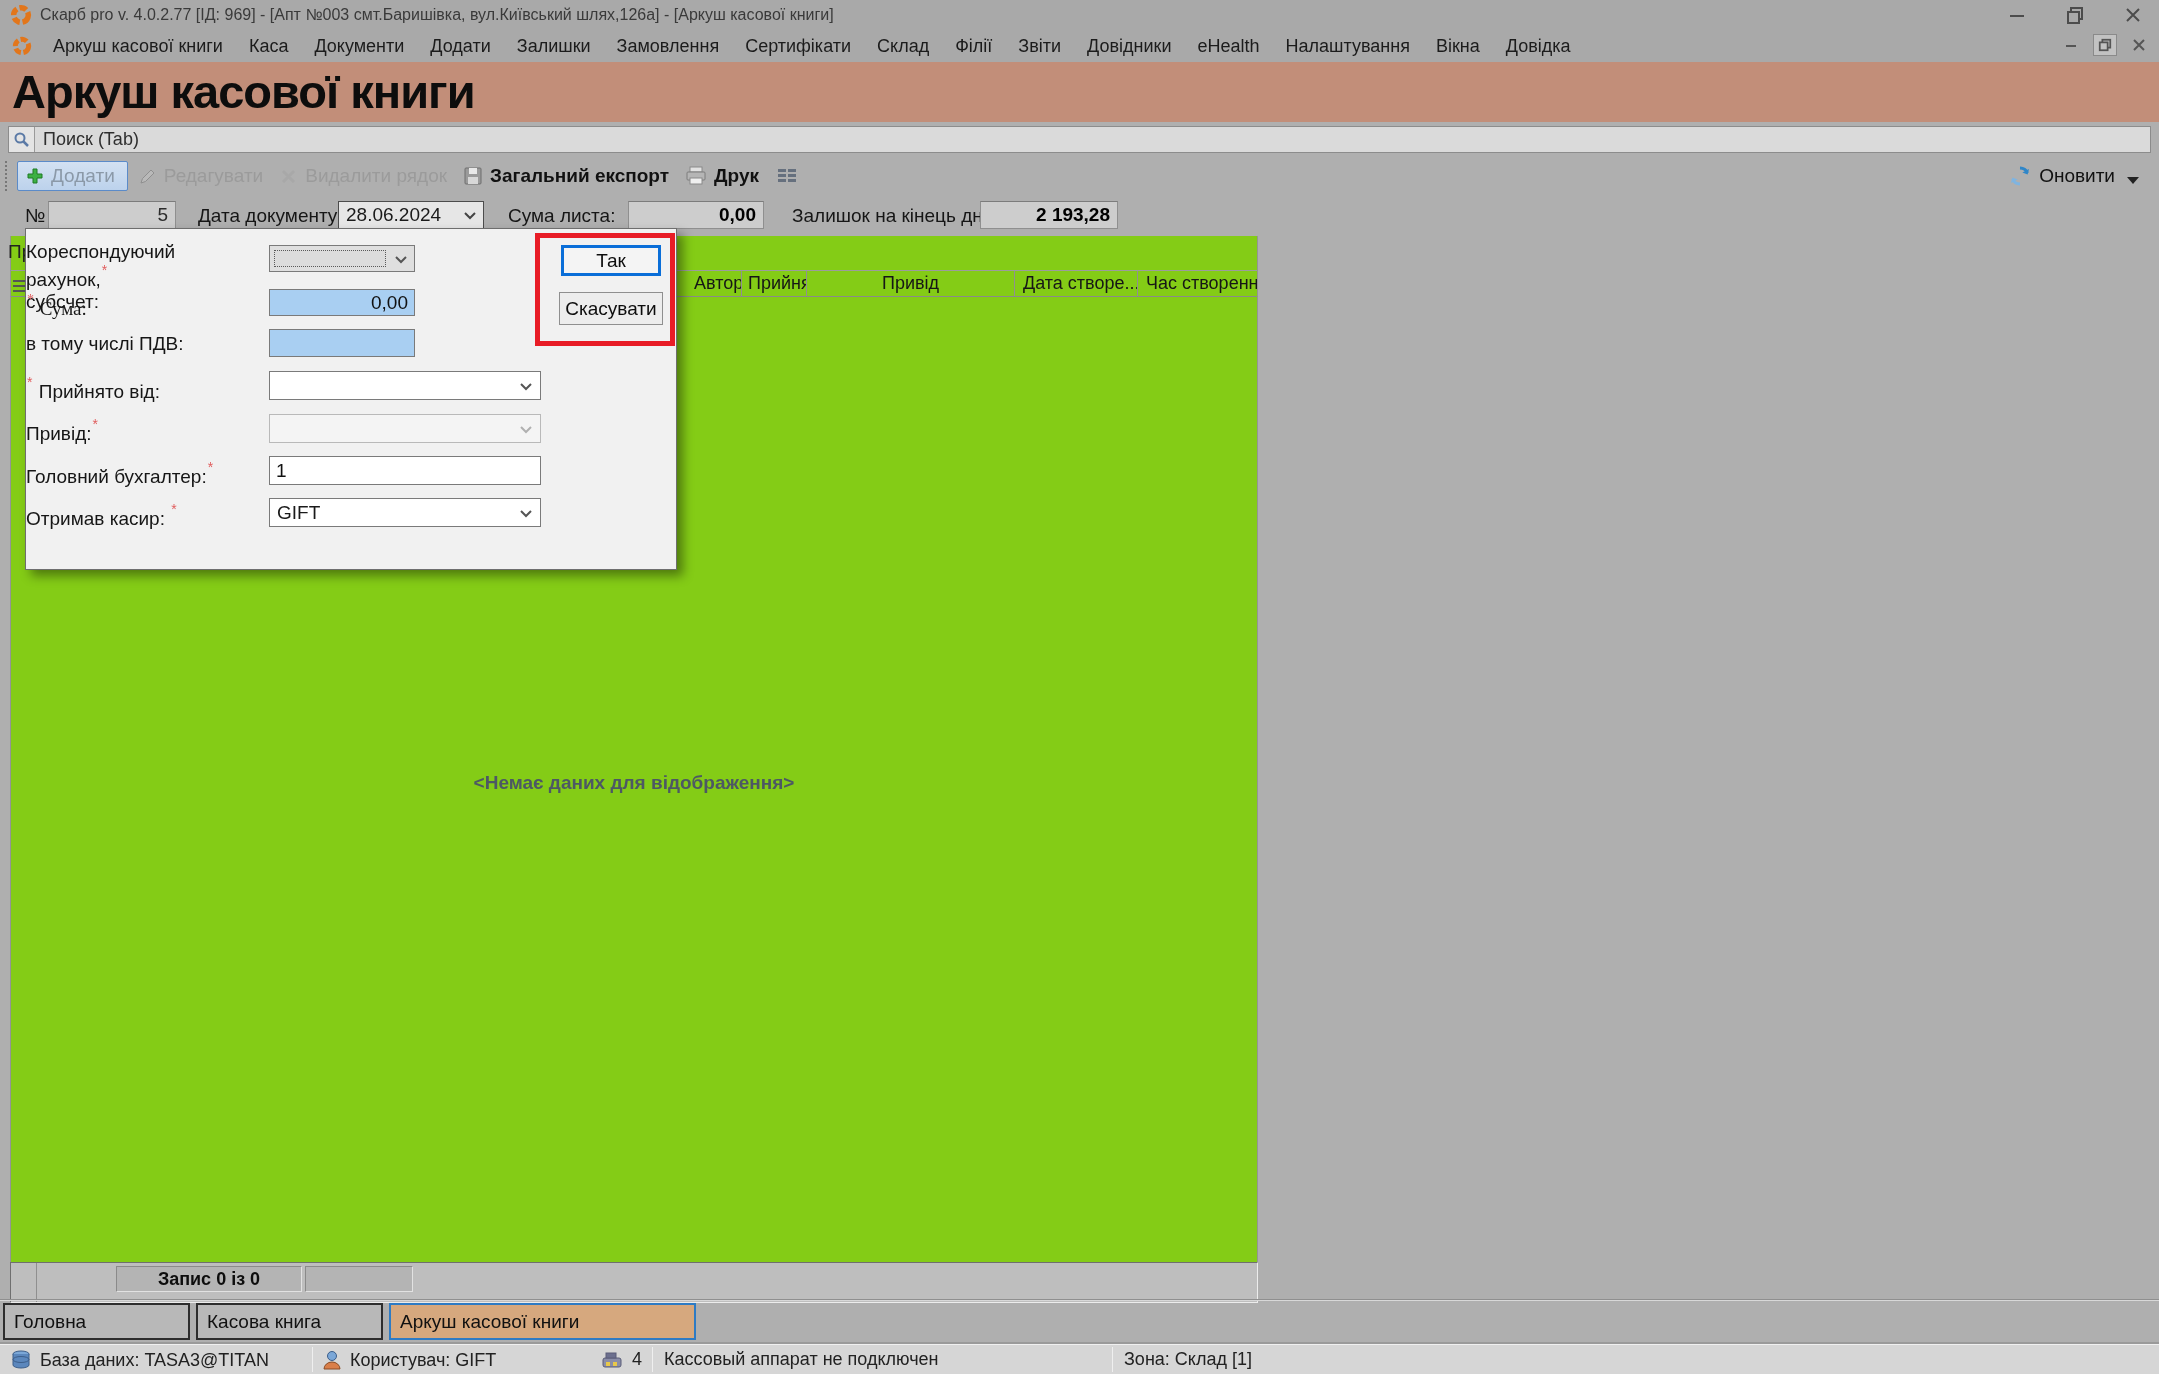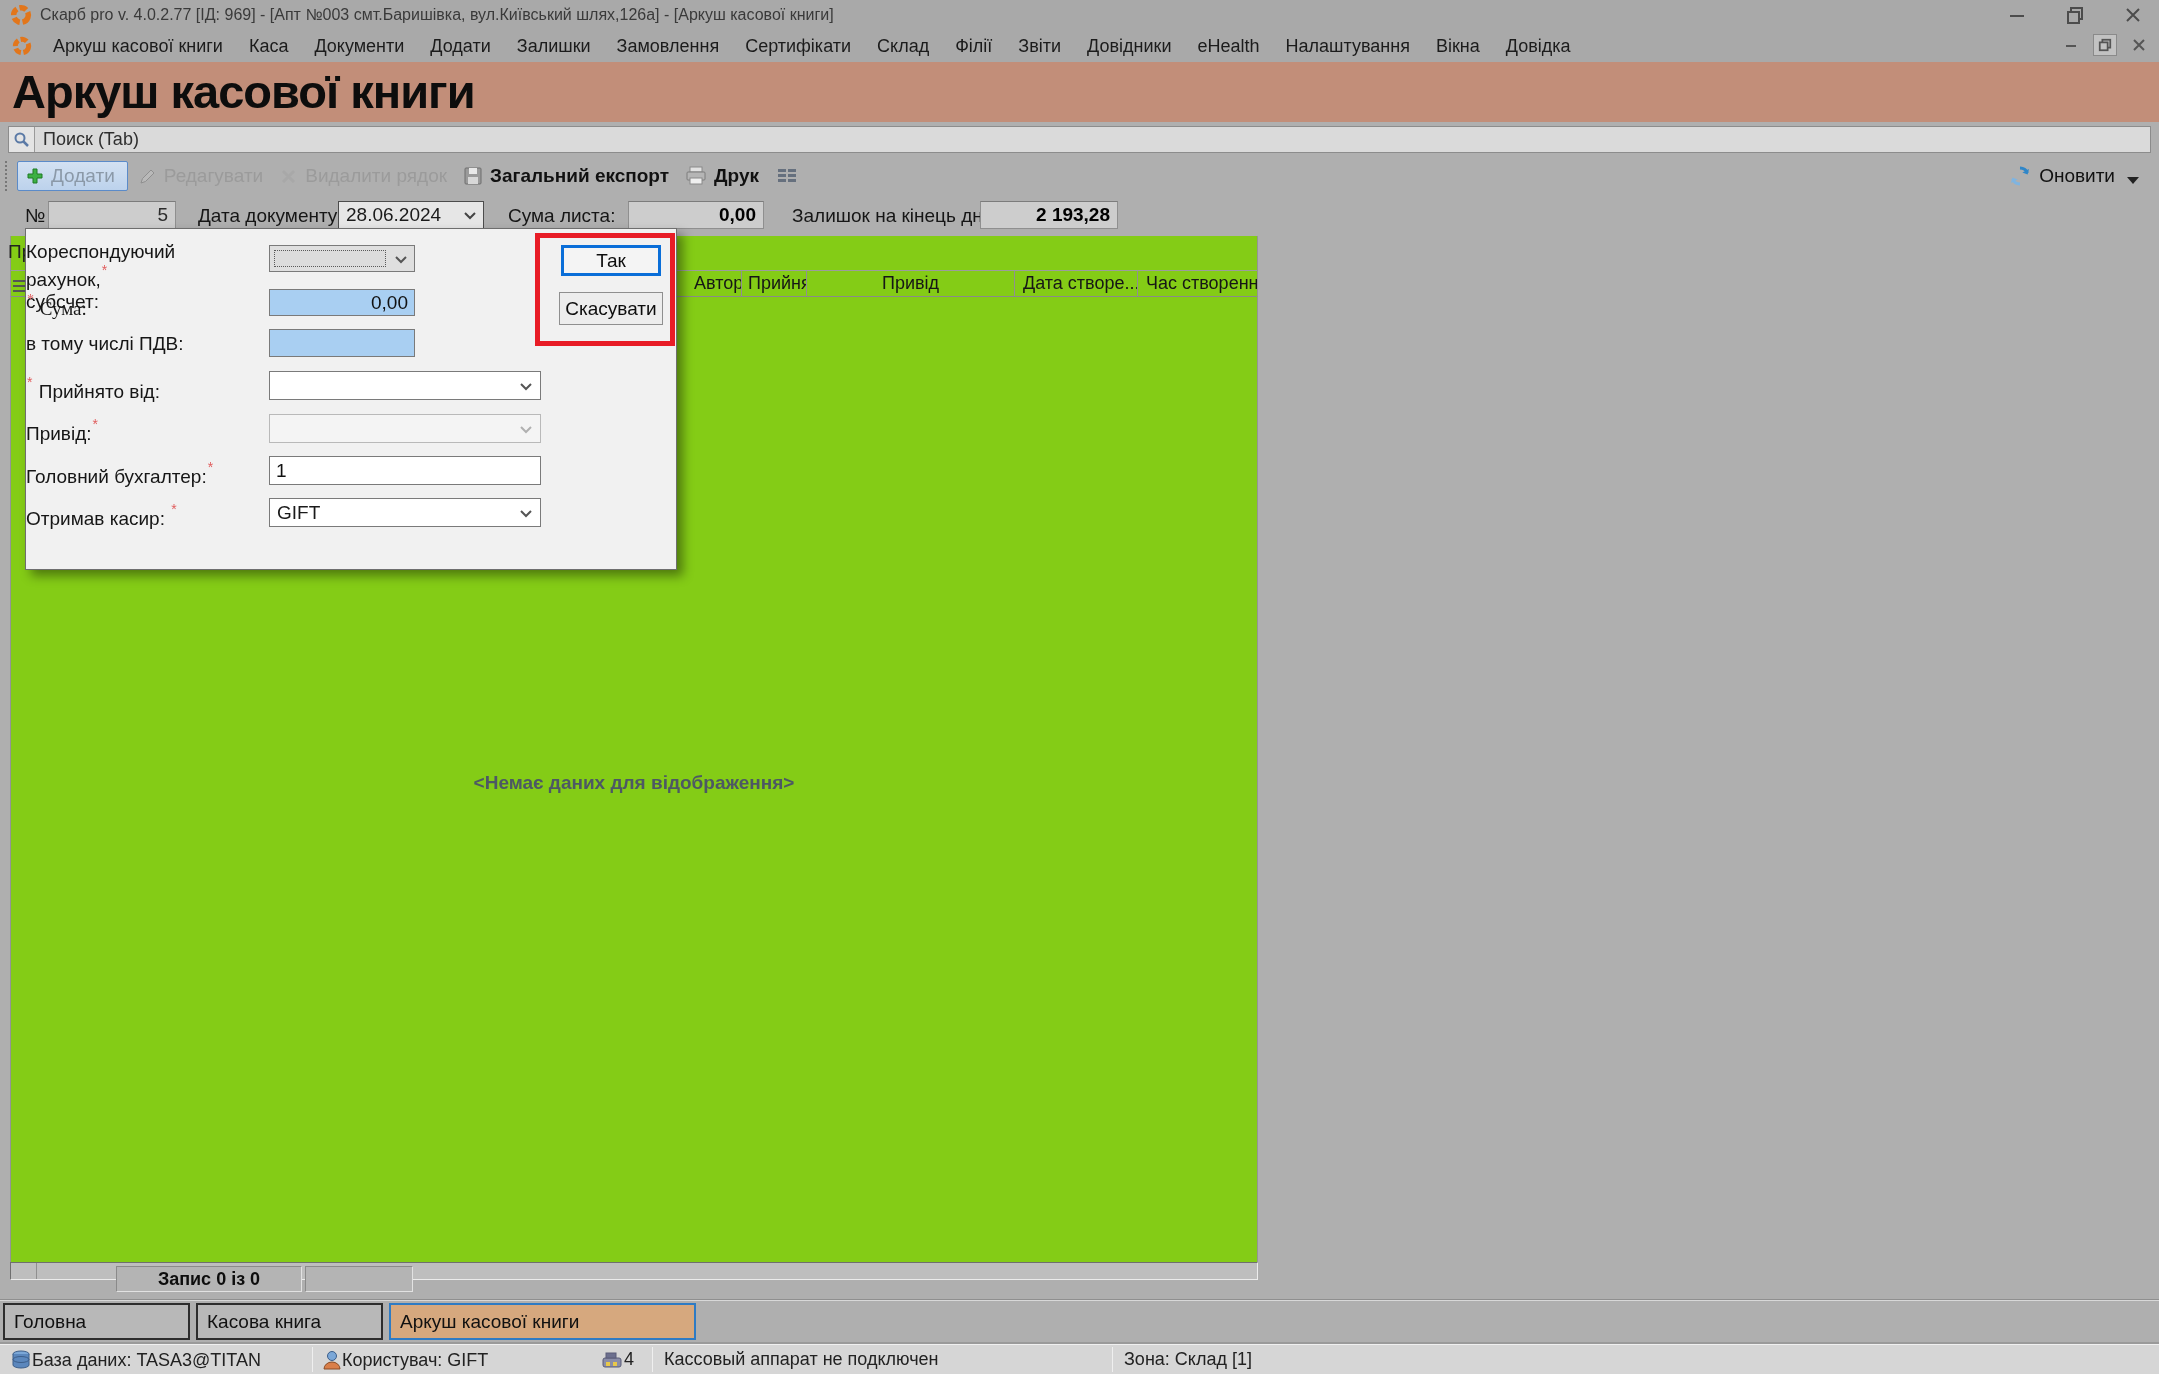--- a/index.html
+++ b/index.html
@@ -51,35 +51,35 @@
 
   
   .grid { position:absolute; left:10px; top:236px; width:1248px; height:1026px; background:#84cc16; border-left:1px solid #949494; border-right:1px solid #949494; }
   .grid-cliptext { position:absolute; left:8px; top:241px; font-size:19px; color:#222; z-index:2; }
   .grid-rowicon { position:absolute; left:13px; top:280px; width:18px; height:15px; background:repeating-linear-gradient(#555 0 2px, transparent 2px 5px); z-index:2; }
   .grid-header { position:absolute; left:0; top:34px; width:100%; height:27px; border-top:1px solid #9c9c9c; border-bottom:1px solid #8a8a8a; display:flex; font-size:18px; color:#161616; }
   .gh-col { border-right:1px solid #909090; display:flex; align-items:center; overflow:hidden; white-space:nowrap; }
   .grid-empty { position:absolute; left:0; right:0; top:536px; text-align:center; font-size:19px; font-weight:bold; color:#4d5864; }
 
   
-  .navbar { position:absolute; left:10px; top:1262px; width:1248px; height:18px; background:#bebebe; border:1px solid; border-color:#6f6f6f #ececec #ececec #6f6f6f; }
+  .navbar { position:absolute; left:10px; top:1262px; width:1248px; height:41px; background:#bebebe; border:1px solid; border-color:#6f6f6f #ececec #ececec #6f6f6f; }
   .nav-cell { position:absolute; left:0; top:0; bottom:0; width:26px; border-right:1px solid #8f8f8f; }
   .nav-panel { position:absolute; top:3px; height:26px; background:#b4b4b4; border:1px solid; border-color:#8a8a8a #e2e2e2 #e2e2e2 #8a8a8a; }
   .nav-panel.p1 { left:105px; width:186px; text-align:center; font-size:18px; font-weight:bold; line-height:24px; color:#0d0d0d; }
   .nav-panel.p2 { left:294px; width:108px; }
 
   
   .hline { position:absolute; left:0; top:1299px; width:2159px; height:2px; background:#8f8f8f; border-bottom:1px solid #d8d8d8; }
   .tabs { position:absolute; left:0; top:1303px; width:2159px; height:38px; }
   .tab { position:absolute; top:0; height:37px; background:#b8b8b8; border:2px solid #2d2d2d; font-size:19px; line-height:33px; padding-left:9px; color:#111; }
   .tab.active { background:#d6a87e; border-color:#2e7bc4; }
 
   
   .statusbar { position:absolute; left:0; top:1344px; width:2159px; height:30px; background:#d6d6d6; border-top:1px solid #f0f0f0; box-shadow:0 -2px 0 #9a9a9a; font-size:18px; color:#222; }
-  .sb-item { position:absolute; top:4px; display:flex; align-items:center; gap:0; }
+  .sb-item { position:absolute; top:4px; display:flex; align-items:center; gap:8px; }
   .sb-sep { position:absolute; top:2px; bottom:2px; width:1px; background:#a8a8a8; border-right:1px solid #efefef; }
 
   
   .dialog { position:absolute; left:25px; top:228px; width:652px; height:342px; background:#f1f1f1; border:1px solid #6e6e6e; box-shadow:6px 6px 10px rgba(0,0,0,0.4); z-index:30; }
   .dlg-title { height:32px; background:#ffffff; display:flex; align-items:center; font-size:20px; color:#161616; padding-left:14px; }
   .dlg-close { margin-left:auto; width:40px; height:32px; display:flex; align-items:center; justify-content:center; }
   .dlg-body { position:relative; height:309px; background:#f1f1f1; font-size:19px; }
   .dlg-label { position:absolute; left:0; width:230px; color:#161616; line-height:22px; }
   .dlg-label sup { color:#e05c5c; font-size:14px; position:relative; top:-4px; padding:0 1px; }
   .ctl { position:absolute; border:1px solid #7a7a7a; background:#fff; font-size:19px; }

